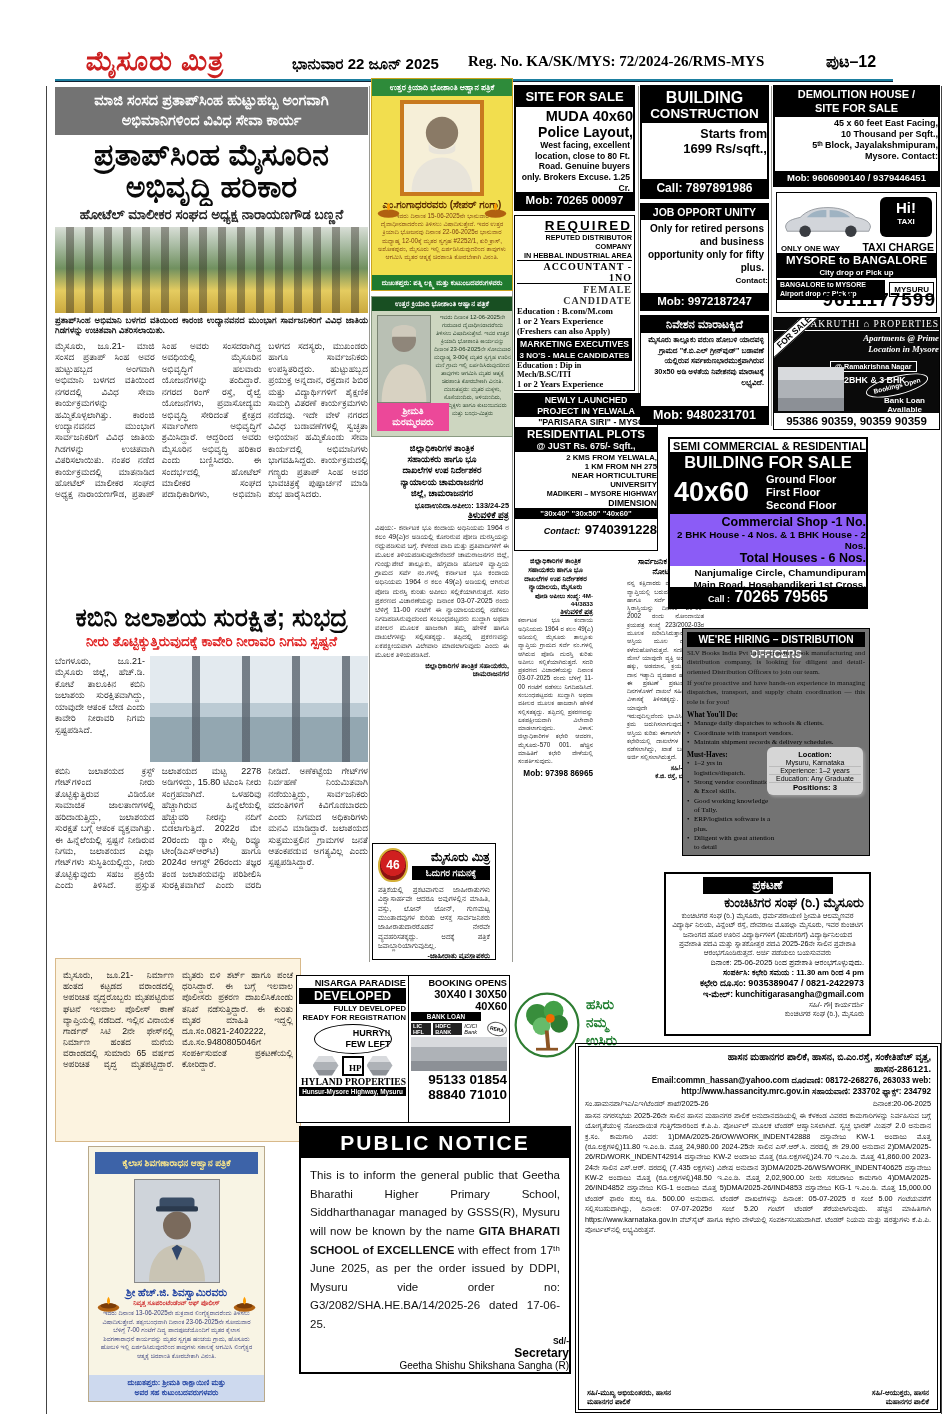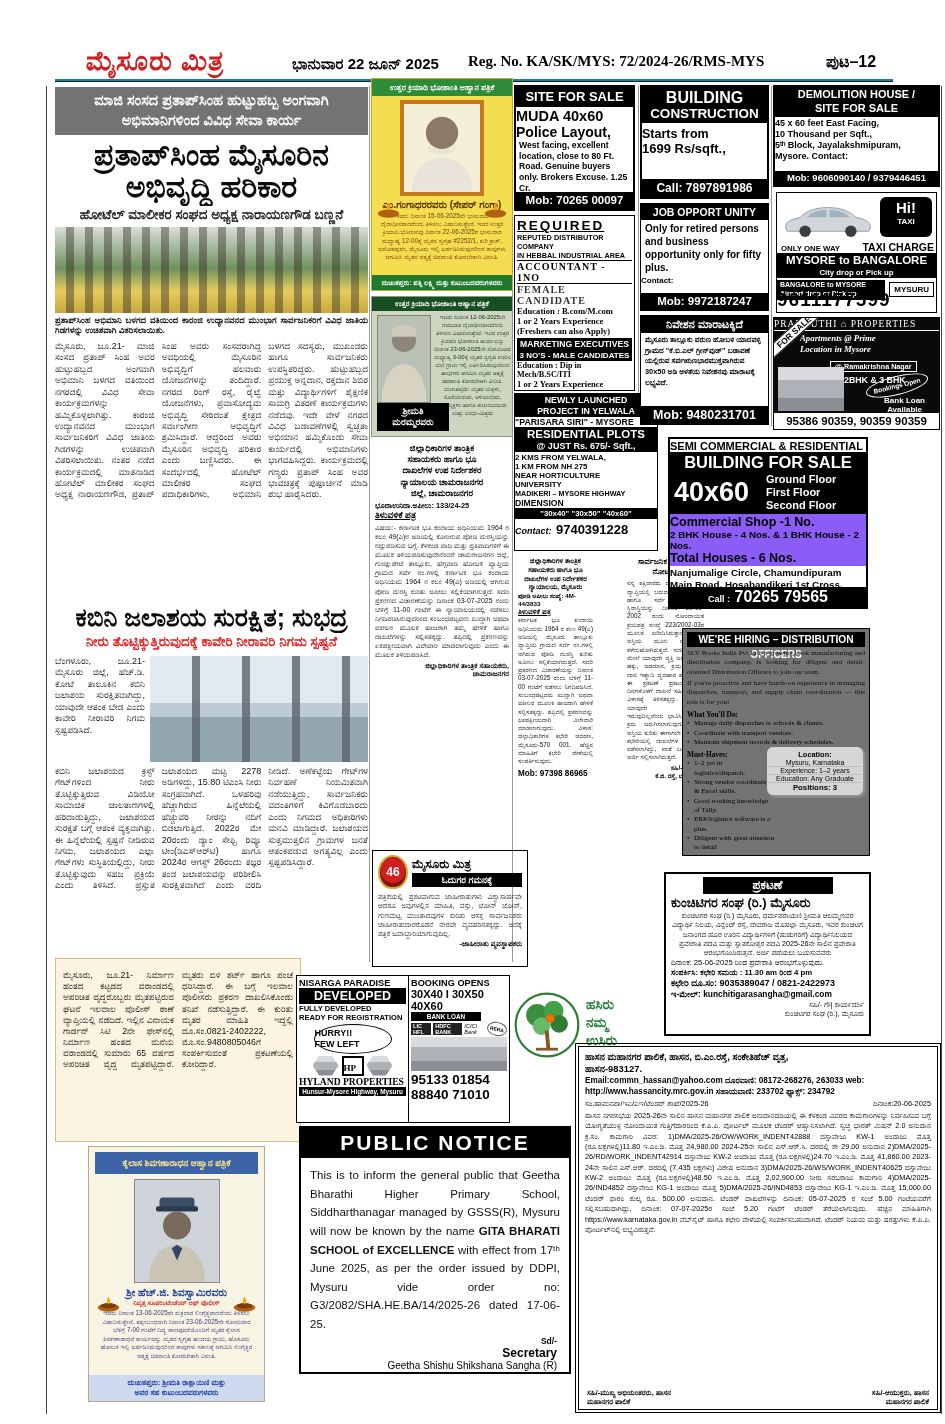--- a/index.html
+++ b/index.html
@@ -1,21 +1,21 @@
 <!DOCTYPE html>
 <html><head>
 <meta charset="utf-8">
 <style>
   * { box-sizing: border-box; margin: 0; padding: 0; }
   html,body { background:#e8e8e4; }
   body { font-family: "Liberation Sans", sans-serif; }
   #page { position:relative; width:945px; height:1424px; background:#ffffff; margin:0 auto; overflow:hidden; }
   .abs { position:absolute; }
   .blk { position:absolute; overflow:hidden; }
-  .ctr { text-align:left; }
+  .ctr { text-align:right; }
   .j   { text-align:justify; }
   .b   { font-weight:bold; }
   .pre { white-space:pre-line; }
   .bar { background:#000; color:#fff; font-weight:bold; text-align:center; }
   .hairline { position:absolute; background:#9a9a94; width:1px; }
   .pagerule { position:absolute; background:#444; width:1px; }
   .serif { font-family:"Liberation Serif", serif; }
 
   
   .masthead { color:#cc1f1f; font-size:27px; font-weight:900; transform:skewX(-5deg); letter-spacing:1px; }
@@ -50,21 +50,21 @@
   .ob1 .hd { background:#2e8b3a; color:#fff; font-size:7.8px; font-weight:bold; text-align:center; line-height:17px; height:17px; }
   .ob1 .frame { width:84px; height:96px; border:4px solid #c8791e; margin:4px auto 0; background:#f6efd8; }
   .ob1 .nm { font-size:10px; font-weight:bold; color:#5a2a00; text-align:center; }
   .ob1 .bd { font-size:6.3px; color:#7a3a10; text-align:center; line-height:1.3; padding:1px 6px; }
   .ob1 .ft { background:#1f7a2e; color:#fff; font-size:6.8px; font-weight:bold; text-align:center; line-height:15px; height:15px; position:absolute; bottom:0; left:0; right:0; }
 
   
   .ob2 { background:#cdd6c0; border:1px solid #8a9a82; }
   .ob2 .hd { background:#184f22; color:#fff; font-size:7px; font-weight:bold; text-align:center; line-height:14px; height:14px; }
   .ob2 .bd { font-size:5.9px; color:#143018; text-align:center; line-height:1.35; }
-  .ob2 .nm { position:absolute; left:5px; bottom:5px; width:72px; background:#000000; color:#fff; font-size:9px; font-weight:bold; text-align:center; padding:3px 1px; line-height:1.25; }
+  .ob2 .nm { position:absolute; left:5px; bottom:5px; width:72px; background:#ec4899; color:#fff; font-size:9px; font-weight:bold; text-align:center; padding:3px 1px; line-height:1.25; }
 
   
   .notice-hd { font-weight:bold; text-align:center; line-height:1.3; }
   .tiny { font-size:7px; line-height:1.3; text-align:justify; color:#111; }
   .tinyer { font-size:6.3px; line-height:1.32; text-align:justify; color:#111; }
 
   
   .reader { border:1.5px solid #000; padding:4px 5px; }
   .badge46 { width:30px; height:34px; border-radius:50% 50% 46% 46%; background:radial-gradient(circle at 50% 45%, #d01f1f 0 58%, #8a1313 60% 100%); border:2px solid #d4af37; color:#fff; font-weight:bold; font-size:12px; text-align:center; line-height:30px; }
 
@@ -204,21 +204,21 @@
 ದಾಖಲೆಗಳ ಉಪ ನಿರ್ದೇಶಕರ
 ನ್ಯಾಯಾಲಯ ಚಾಮರಾಜನಗರ
 ಜಿಲ್ಲೆ, ಚಾಮರಾಜನಗರ</div>
     <div class="ctr b" style="font-size:7.4px; margin-top:2px;">ಭೂದಾಉನಿದಾ.ಅಪೀಲು: 133/24-25</div>
     <div class="ctr b" style="font-size:9px; text-decoration:underline;">ತಿಳುವಳಿಕೆ ಪತ್ರ</div>
     <div class="tiny" style="margin-top:2px;">ವಿಷಯ:- ಕರ್ನಾಟಕ ಭೂ ಕಂದಾಯ ಅಧಿನಿಯಮ 1964 ರ ಕಲಂ 49(ಎ)ರ ಅಡಿಯಲ್ಲಿ ಕೋರಿರುವ ಪೋಡಿ ದುರಸ್ತಿಯನ್ನು ರದ್ದುಪಡಿಸುವ ಬಗ್ಗೆ. ಕೆಳಕಂಡ ವಾದಿ ಮತ್ತು ಪ್ರತಿವಾದಿಗಳಿಗೆ ಈ ಮೂಲಕ ತಿಳಿಯಪಡಿಸುವುದೇನೆಂದರೆ ಚಾಮರಾಜನಗರ ಜಿಲ್ಲೆ, ಗುಂಡ್ಲುಪೇಟೆ ತಾಲ್ಲೂಕು, ಹೆಗ್ಗವಾಡಿ ಹೋಬಳಿ ವ್ಯಾಪ್ತಿಯ ಗ್ರಾಮದ ಸರ್ವೆ ನಂ.ಗಳಲ್ಲಿ ಕರ್ನಾಟಕ ಭೂ ಕಂದಾಯ ಅಧಿನಿಯಮ 1964 ರ ಕಲಂ 49(ಎ) ಅಡಿಯಲ್ಲಿ ಆಗಿರುವ ಪೋಡಿ ದುರಸ್ತಿ ಕುರಿತು ಅಪೀಲು ಸಲ್ಲಿಕೆಯಾಗಿರುತ್ತದೆ. ಸದರಿ ಪ್ರಕರಣದ ವಿಚಾರಣೆಯನ್ನು ದಿನಾಂಕ 03-07-2025 ರಂದು ಬೆಳಿಗ್ಗೆ 11-00 ಗಂಟೆಗೆ ಈ ನ್ಯಾಯಾಲಯದಲ್ಲಿ ನಡೆಸಲು ನಿಗದಿಪಡಿಸಿರುವುದರಿಂದ ಸಂಬಂಧಪಟ್ಟವರು ಖುದ್ದಾಗಿ ಅಥವಾ ವಕೀಲರ ಮೂಲಕ ಹಾಜರಾಗಿ ತಮ್ಮ ಹೇಳಿಕೆ ಹಾಗೂ ದಾಖಲೆಗಳನ್ನು ಸಲ್ಲಿಸತಕ್ಕದ್ದು. ತಪ್ಪಿದಲ್ಲಿ ಪ್ರಕರಣವನ್ನು ಏಕಪಕ್ಷೀಯವಾಗಿ ವಿಲೇವಾರಿ ಮಾಡಲಾಗುವುದು ಎಂದು ಈ ಮೂಲಕ ತಿಳಿಯಪಡಿಸಿದೆ.</div>
     <div class="b pre" style="font-size:7px; text-align:right; margin-top:3px;">ಜಿಲ್ಲಾಧಿಕಾರಿಗಳ ತಾಂತ್ರಿಕ ಸಹಾಯಕರು,
 ಚಾಮರಾಜನಗರ</div>
   </div>
 
-  <div class="blk reader" style="left:372px; top:843px; width:156px; height:117px;margin-top:7px;">
+  <div class="blk reader" style="left:372px; top:843px; width:124px; height:117px;">
     <div style="display:flex; align-items:center; gap:4px;">
       <div class="badge46">46</div>
       <div style="flex:1;">
         <div class="ctr b" style="font-size:12px;">ಮೈಸೂರು ಮಿತ್ರ</div>
         <div class="bar" style="font-size:9px; height:14px; line-height:14px; margin-top:2px;">ಓದುಗರ ಗಮನಕ್ಕೆ</div>
       </div>
     </div>
     <div class="tiny" style="margin-top:3px; font-size:7.2px;">ಪತ್ರಿಕೆಯಲ್ಲಿ ಪ್ರಕಟವಾಗುವ ಜಾಹೀರಾತುಗಳು ವಿಶ್ವಾಸಾರ್ಹವೇ ಆದರೂ ಅವುಗಳಲ್ಲಿನ ಮಾಹಿತಿ, ವಸ್ತು, ಲೋನ್ ಜೋನ್, ಗುಣಮಟ್ಟ ಮುಂತಾದವುಗಳ ಕುರಿತು ಆಸಕ್ತ ಸಾರ್ವಜನಿಕರು ಜಾಹೀರಾತುದಾರರೊಡನೆ ನೇರವೇ ವ್ಯವಹರಿಸತಕ್ಕದ್ದು. ಅದಕ್ಕೆ ಪತ್ರಿಕೆ ಜವಾಬ್ದಾರಿಯಾಗುವುದಿಲ್ಲ.</div>
     <div class="b" style="font-size:7.2px; text-align:right;">-ಜಾಹೀರಾತು ವ್ಯವಸ್ಥಾಪಕರು</div>
   </div>
@@ -458,31 +458,31 @@
       <path d="M20 52 h20" stroke="#8d5524" stroke-width="2.5"></path>
     </svg>
     <div class="kn-green pre" style="font-size:13.5px; line-height:1.35; margin-left:72px; margin-top:4px;">ಹಸಿರು
 ನಮ್ಮ
 ಉಸಿರು</div>
   </div>
 
   <div class="blk pn" style="left:299px; top:1126px; width:272px; height:248px;">
     <div class="hd">PUBLIC NOTICE</div>
     <div class="bd"><span>This is to inform the general public that Geetha Bharathi Higher Primary School, Siddharthanagar managed by GSSS(R), Mysuru will now be known by the name </span><b>GITA BHARATI SCHOOL of EXCELLENCE</b><span> with effect from 17ᵗʰ June 2025, as per the order issued by DDPI, Mysuru vide order no: G3/2082/SHA.HE.BA/14/2025-26 dated 17-06-25.</span></div>
-    <div style="text-align:right; padding-right:12px;">
+    <div style="text-align:right; ">
       <div class="b" style="font-size:8.5px;">Sd/-</div>
       <div class="b" style="font-size:12px;">Secretary</div>
       <div style="font-size:10px;">Geetha Shishu Shikshana Sangha (R)</div>
       <div style="font-size:10px;">Siddartha Nagar, Mysuru</div>
     </div>
   </div>
 
   <div class="blk hassan" style="left:578px; top:1046px; width:360px; height:364px;">
     <div class="ctr b" style="font-size:9.4px;">ಹಾಸನ ಮಹಾನಗರ ಪಾಲಿಕೆ, ಹಾಸನ, ಬಿ.ಎಂ.ರಸ್ತೆ, ಸಂಕೇತಿಹೆಚ್ ವೃತ್ತ,</div>
-    <div class="ctr b" style="font-size:9.4px;">ಹಾಸನ-983127.</div>
+    <div class="ctr b" style="font-size:9.4px;">ಹಾಸನ-286121.</div>
     <div class="ctr b" style="font-size:8.2px; line-height:1.4;">Email:commn_hassan@yahoo.com  ದೂರವಾಣಿ: 08172-268276, 263033  web: http://www.hassancity.mrc.gov.in  ಸಹಾಯವಾಣಿ: 233702  ಫ್ಯಾಕ್ಸ್: 234792</div>
     <div style="display:flex; justify-content:space-between; font-size:7.4px; margin-top:1px;">
       <span>ಸಂ.ಹಾಮನಪಾ/ಇಎ/ಎಇ/ಟೆಂಡರ್ ಶಾಖೆ/2025-26</span>
       <span>ದಿನಾಂಕ:20-06-2025</span>
     </div>
     <div class="j" style="font-size:7.3px; line-height:1.42; margin-top:3px;">ಹಾಸನ ನಗರಸಭೆಯ 2025-26ನೇ ಸಾಲಿನ ಹಾಸನ ಮಹಾನಗರ ಪಾಲಿಕೆ ಅನುದಾನದಡಿಯಲ್ಲಿ ಈ ಕೆಳಕಂಡ ವಿವರದ ಕಾಮಗಾರಿಗಳನ್ನು ನಿರ್ವಹಿಸುವ ಬಗ್ಗೆ ಯೋಗ್ಯತೆಯುಳ್ಳ ನೋಂದಾಯಿತ ಗುತ್ತಿಗೆದಾರರಿಂದ ಕೆ.ಪಿ.ಪಿ. ಪೋರ್ಟಲ್ ಮೂಲಕ ಟೆಂಡರ್ ಆಹ್ವಾನಿಸಲಾಗಿದೆ. ಸ್ವಚ್ಛ ಭಾರತ್ ಮಿಷನ್ 2.0 ಅನುದಾನ ಕ್ರ.ಸಂ. ಕಾಮಗಾರಿ ವಿವರ: 1)DMA/2025-26/OW/WORK_INDENT42888 ದಸ್ತಾವೇಜು KW-1 ಅಂದಾಜು ಮೊತ್ತ (ರೂ.ಲಕ್ಷಗಳಲ್ಲಿ)11.80 ಇ.ಎಂ.ಡಿ. ಮೊತ್ತ 24,980.00 2024-25ನೇ ಸಾಲಿನ ಎಸ್.ಆರ್.ಸಿ. ದರದಲ್ಲಿ ಶೇ 29.00 ಅನುದಾನ 2)DMA/2025-26/RD/WORK_INDENT42914 ದಸ್ತಾವೇಜು KW-2 ಅಂದಾಜು ಮೊತ್ತ (ರೂ.ಲಕ್ಷಗಳಲ್ಲಿ)24.70 ಇ.ಎಂ.ಡಿ. ಮೊತ್ತ 41,860.00 2023-24ನೇ ಸಾಲಿನ ಎಸ್.ಆರ್. ದರದಲ್ಲಿ (7.435 ಲಕ್ಷಗಳು) ವಿಶೇಷ ಅನುದಾನ 3)DMA/2025-26/WS/WORK_INDENT40625 ದಸ್ತಾವೇಜು KW-2 ಅಂದಾಜು ಮೊತ್ತ (ರೂ.ಲಕ್ಷಗಳಲ್ಲಿ)48.50 ಇ.ಎಂ.ಡಿ. ಮೊತ್ತ 2,02,900.00 ನೀರು ಸರಬರಾಜು ಕಾಮಗಾರಿ 4)DMA/2025-26/IND4852 ದಸ್ತಾವೇಜು KG-1 ಅಂದಾಜು ಮೊತ್ತ 5)DMA/2025-26/IND4853 ದಸ್ತಾವೇಜು KG-1 ಇ.ಎಂ.ಡಿ. ಮೊತ್ತ 15,000.00 ಟೆಂಡರ್ ಫಾರಂ ಶುಲ್ಕ ರೂ. 500.00 ಅನುದಾನ. ಟೆಂಡರ್ ದಾಖಲೆಗಳನ್ನು ದಿನಾಂಕ: 05-07-2025 ರ ಸಂಜೆ 5.00 ಗಂಟೆಯವರೆಗೆ ಸಲ್ಲಿಸಬಹುದಾಗಿದ್ದು, ದಿನಾಂಕ: 07-07-2025ರ ಸಂಜೆ 5.20 ಗಂಟೆಗೆ ಟೆಂಡರ್ ತೆರೆಯಲಾಗುವುದು. ಹೆಚ್ಚಿನ ಮಾಹಿತಿಗಾಗಿ https://www.karnataka.gov.in ವೆಬ್‌ಸೈಟ್ ಹಾಗೂ ಕಛೇರಿ ವೇಳೆಯಲ್ಲಿ ಸಂಪರ್ಕಿಸಬಹುದಾಗಿದೆ. ಟೆಂಡರ್ ನಿಯಮ ಮತ್ತು ಷರತ್ತುಗಳು ಕೆ.ಪಿ.ಪಿ. ಪೋರ್ಟಲ್‌ನಲ್ಲಿ ಲಭ್ಯವಿರುತ್ತವೆ.</div>
     <div style="position:absolute; bottom:3px; left:8px; right:8px; display:flex; justify-content:space-between;">
       <span class="b pre" style="font-size:7.2px;">ಸಹಿ/-ಮುಖ್ಯ ಅಭಿಯಂತರರು, ಹಾಸನ
 ಮಹಾನಗರ ಪಾಲಿಕೆ</span>
       <span class="b pre" style="font-size:7.2px; text-align:right;">ಸಹಿ/-ಆಯುಕ್ತರು, ಹಾಸನ

